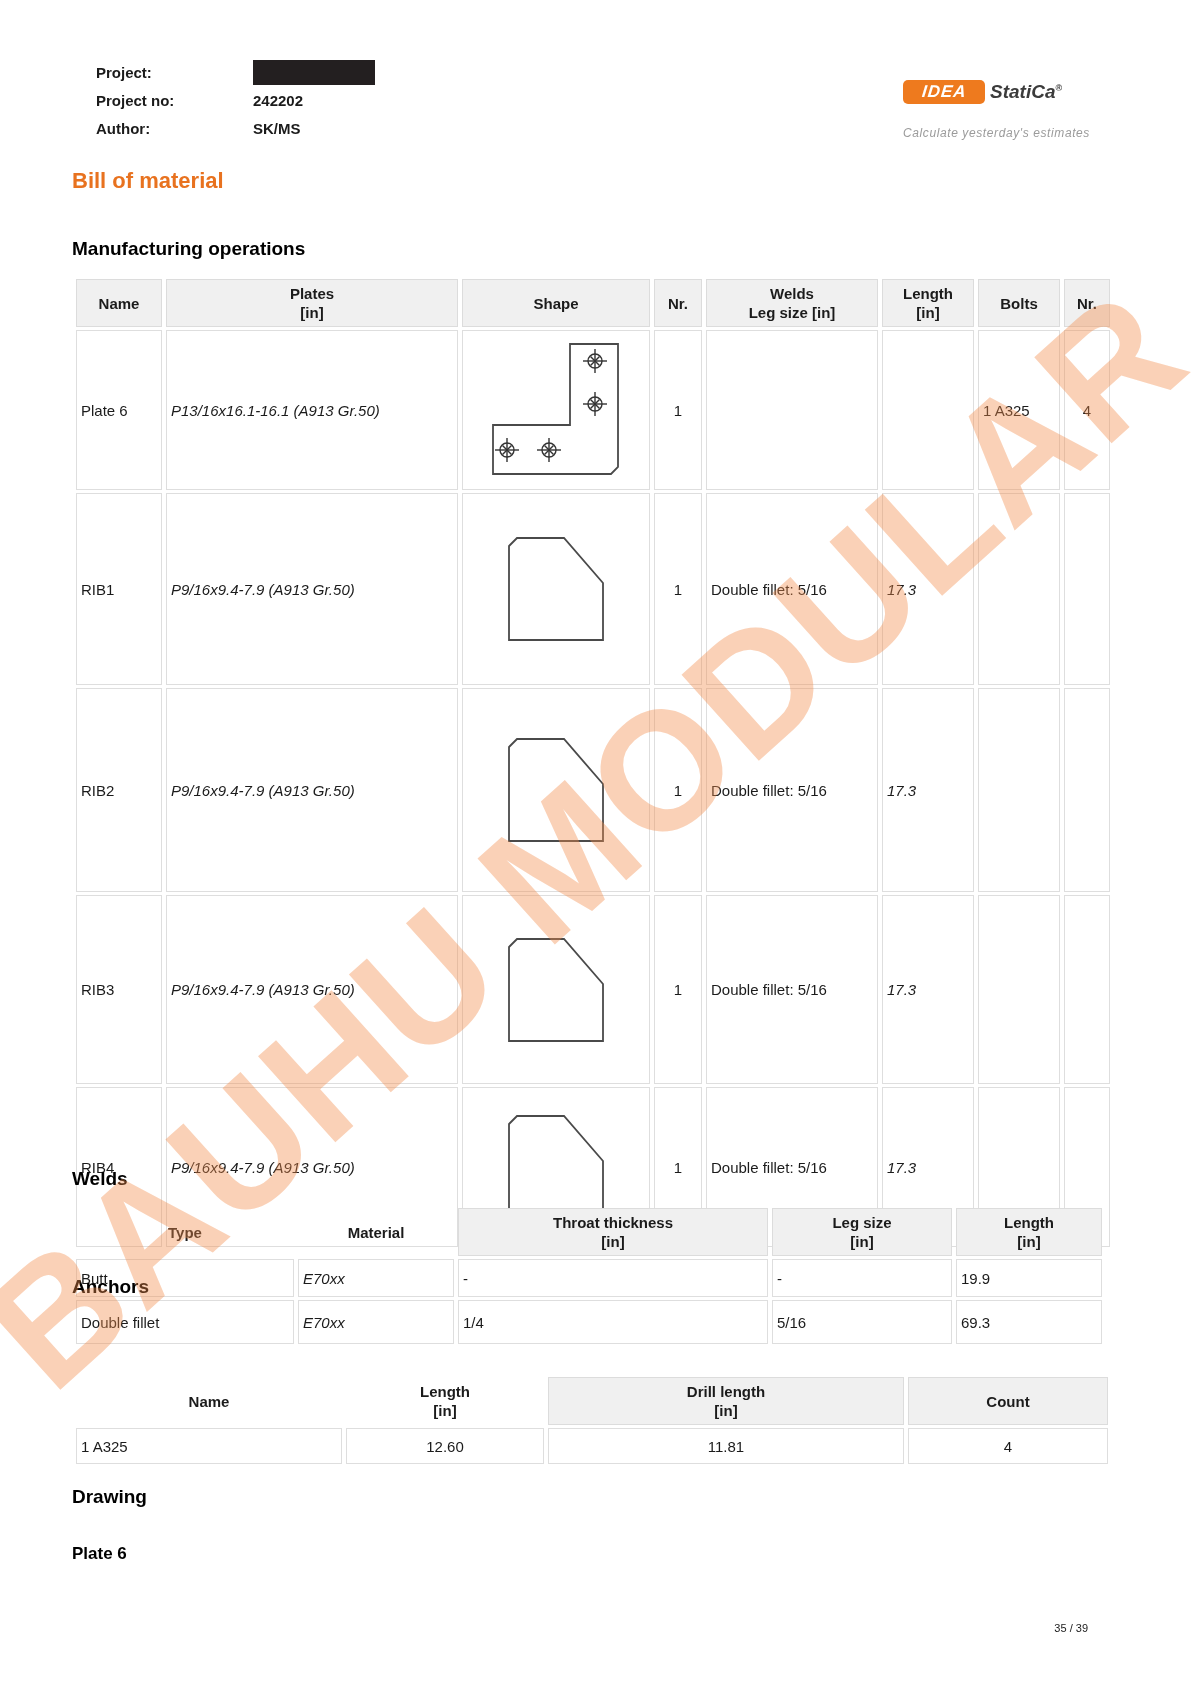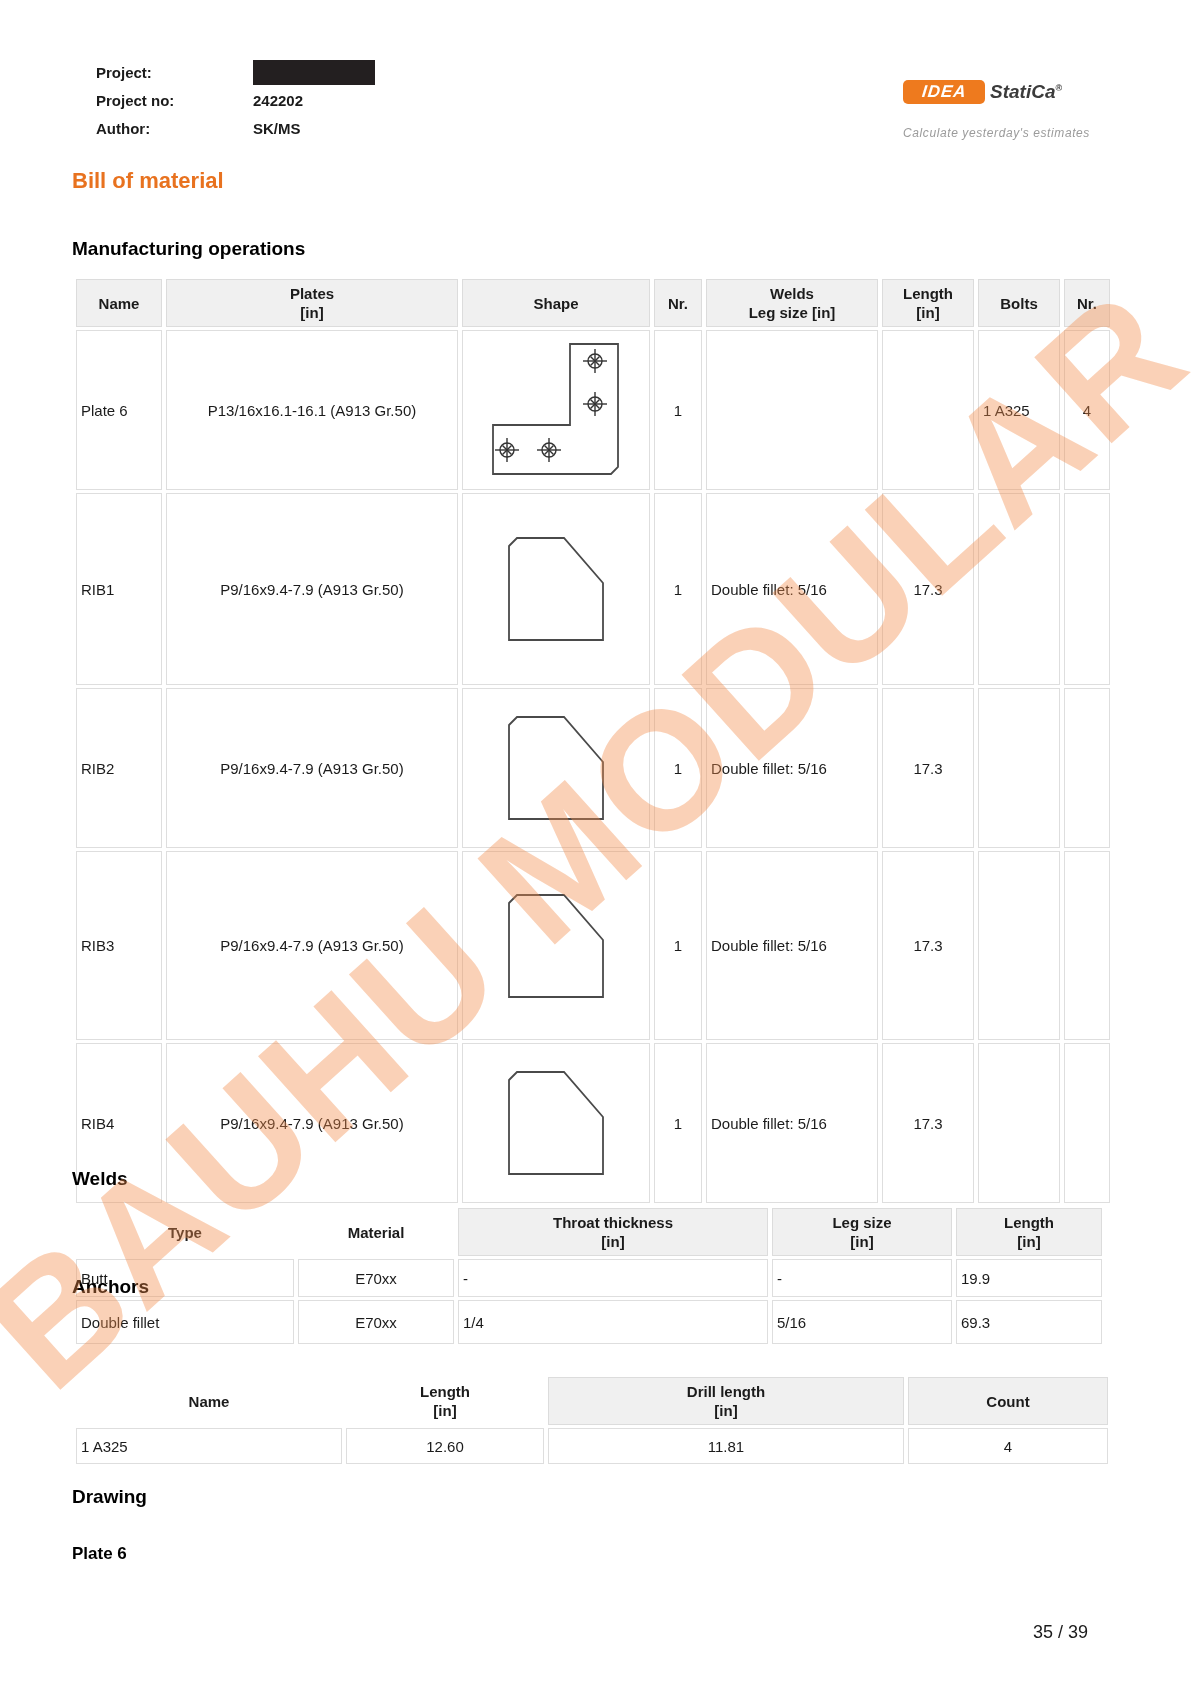--- a/index.html
+++ b/index.html
@@ -47,34 +47,34 @@
     background:#f0f0f0;border:1px solid #dcdcdc;font-weight:bold;
     text-align:center;vertical-align:middle;line-height:19px;white-space:pre-line;
     padding:4px 2px;
   }
   table.rep th.plain{background:transparent;border:none;}
   table.rep td{
     border:1px solid #dedede;vertical-align:middle;background:#ffffff00;
     padding:2px 4px;
   }
   td.al{text-align:left;padding-left:10px;}
-  td.al2{text-align:center;padding-left:13px;}
+  td.al2{text-align:left;padding-left:13px;font-style:italic;}
   td.ac{text-align:center;}
   td.shape-cell{text-align:center;}
   .shape-svg{display:inline-block;vertical-align:middle;}
   
   .watermark{
     position:absolute;left:585px;top:840px;
     transform:translate(-50%,-50%) rotate(-42deg);
     font-size:168px;font-weight:bold;letter-spacing:2px;white-space:nowrap;
     color:rgba(242,139,74,0.40);
     z-index:40;pointer-events:none;
   }
   
-  .page-num{position:absolute;top:1622px;right:104px;font-size:18px;color:#1b1b1b;}
+  .page-num{position:absolute;top:1622px;right:104px;font-size:11px;color:#1b1b1b;}
 </style>
 </head>
 <body>
 
 <div class="page">
 
   <div class="meta">
     <div class="meta-row">
       <div class="meta-label">Project:</div>
       <div class="redacted"></div>
@@ -182,21 +182,21 @@
           <polygon points="2,10 10,2 57,2 96,47 96,104 2,104" fill="none" stroke="#4a4a4a" stroke-width="1.8"></polygon>
         </svg>
       </td>
       <td class="ac">1</td>
       <td class="al">Double fillet: 5/16</td>
       <td class="al2">17.3</td>
       <td class="al"></td>
       <td class="ac"></td>
     </tr>
 
-    <tr style="height:160px">
+    <tr style="height:204px">
       <td class="al">RIB2</td>
       <td class="al2">P9/16x9.4-7.9 (A913 Gr.50)</td>
       <td class="shape-cell">
         <svg class="shape-svg" width="98" height="106" viewBox="0 0 98 106">
           <polygon points="2,10 10,2 57,2 96,47 96,104 2,104" fill="none" stroke="#4a4a4a" stroke-width="1.8"></polygon>
         </svg>
       </td>
       <td class="ac">1</td>
       <td class="al">Double fillet: 5/16</td>
       <td class="al2">17.3</td>

